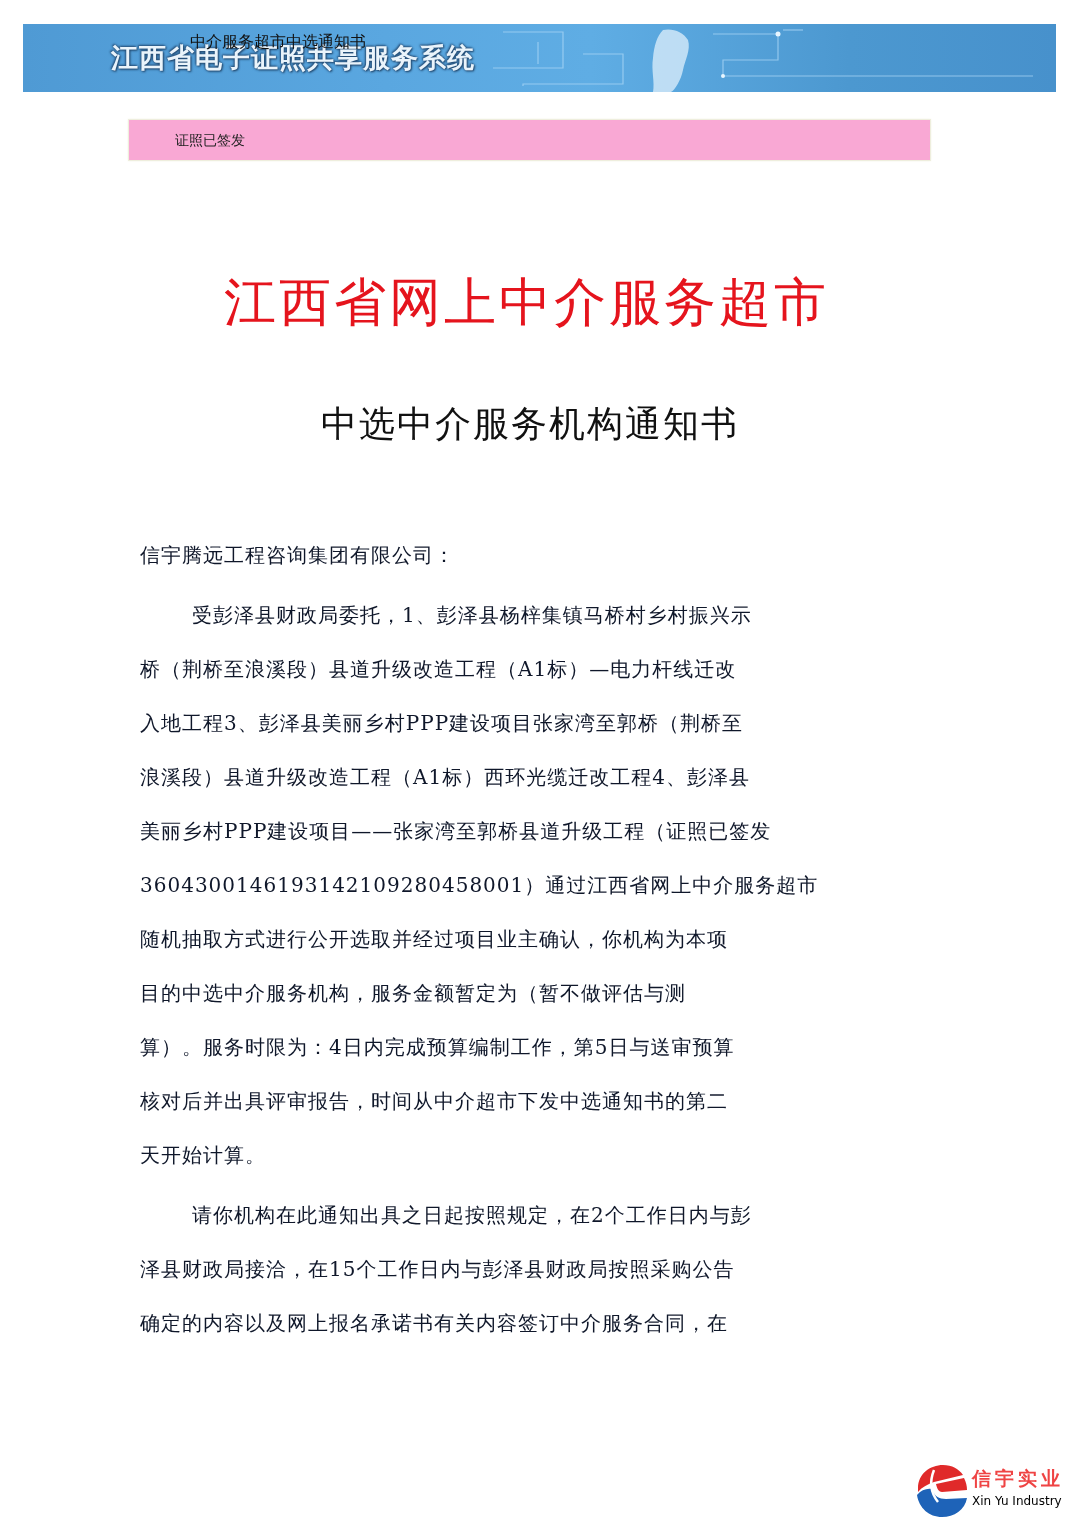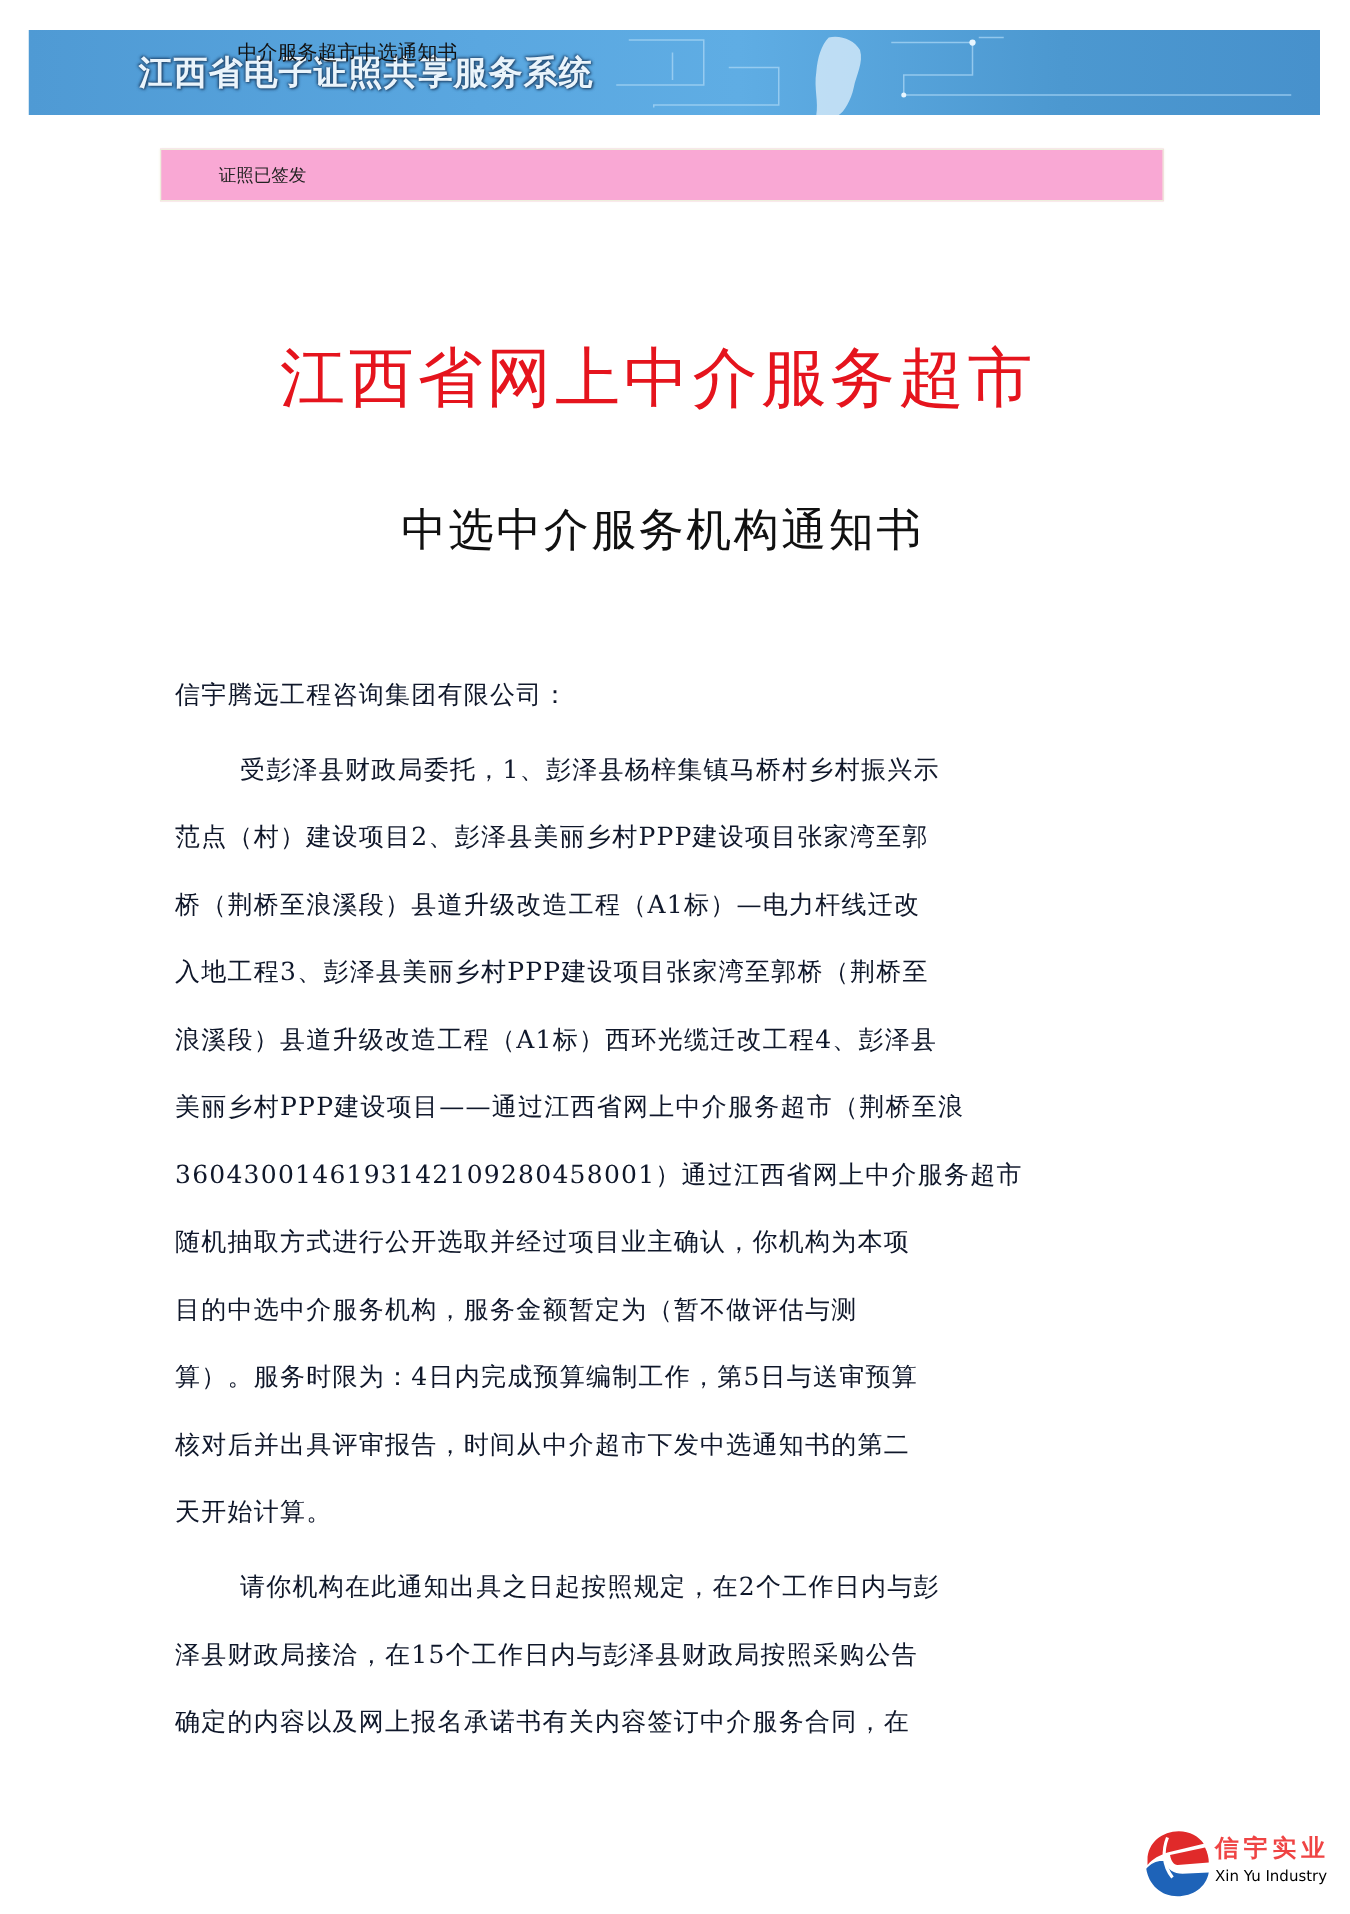--- a/index.html
+++ b/index.html
@@ -174,25 +174,24 @@
   <span class="status-text">证照已签发</span>
 </div>
 
 <div class="market-title">江西省网上中介服务超市</div>
 <div class="notice-title">中选中介服务机构通知书</div>
 
 <div class="letter">
   <p class="salutation">信宇腾远工程咨询集团有限公司：</p>
   <div>
     <div class="indent">受彭泽县财政局委托，1、彭泽县杨梓集镇马桥村乡村振兴示</div>
-    <div>范点（村）建设项目2、彭泽县美丽乡村PPP建设项目张家湾至郭</div>
     <div>桥（荆桥至浪溪段）县道升级改造工程（A1标）—电力杆线迁改</div>
     <div>入地工程3、彭泽县美丽乡村PPP建设项目张家湾至郭桥（荆桥至</div>
     <div>浪溪段）县道升级改造工程（A1标）西环光缆迁改工程4、彭泽县</div>
-    <div>美丽乡村PPP建设项目——通过江西省网上中介服务超市（荆桥至浪</div>
+    <div>美丽乡村PPP建设项目——张家湾至郭桥县道升级工程（证照已签发</div>
     <div>360430014619314210928045800​1）通过江西省网上中介服务超市</div>
     <div>随机抽取方式进行公开选取并经过项目业主确认，你机构为本项</div>
     <div>目的中选中介服务机构，服务金额暂定为（暂不做评估与测</div>
     <div>算）。服务时限为：4日内完成预算编制工作，第5日与送审预算</div>
     <div>核对后并出具评审报告，时间从中介超市下发中选通知书的第二</div>
     <div>天开始计算。</div>
   </div>
   <div class="para2">
     <div class="indent">请你机构在此通知出具之日起按照规定，在2个工作日内与彭</div>
     <div>泽县财政局接洽，在15个工作日内与彭泽县财政局按照采购公告</div>

